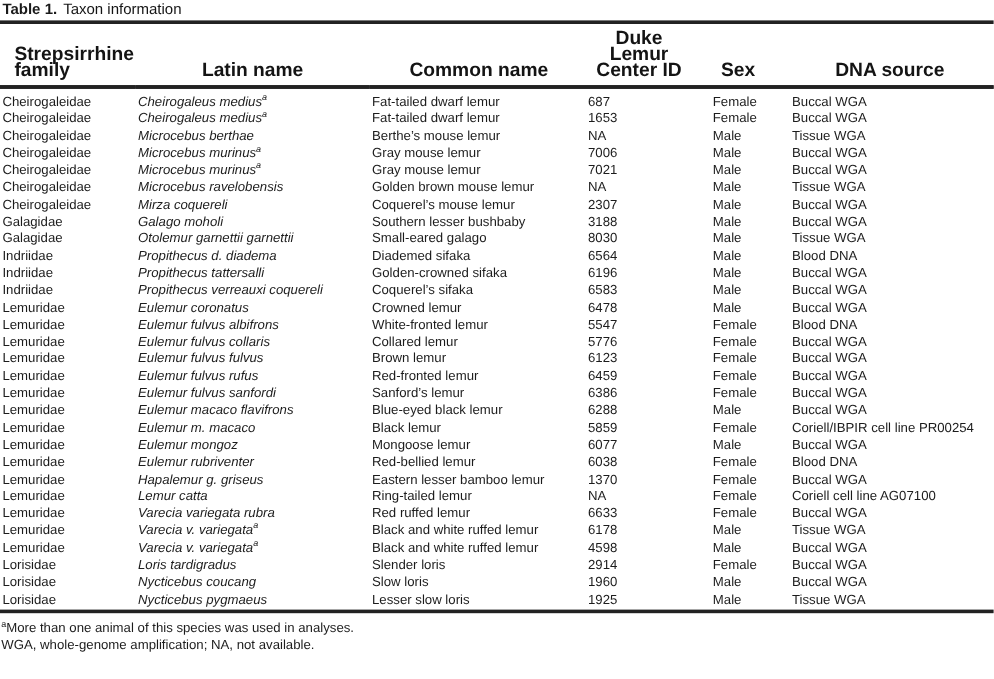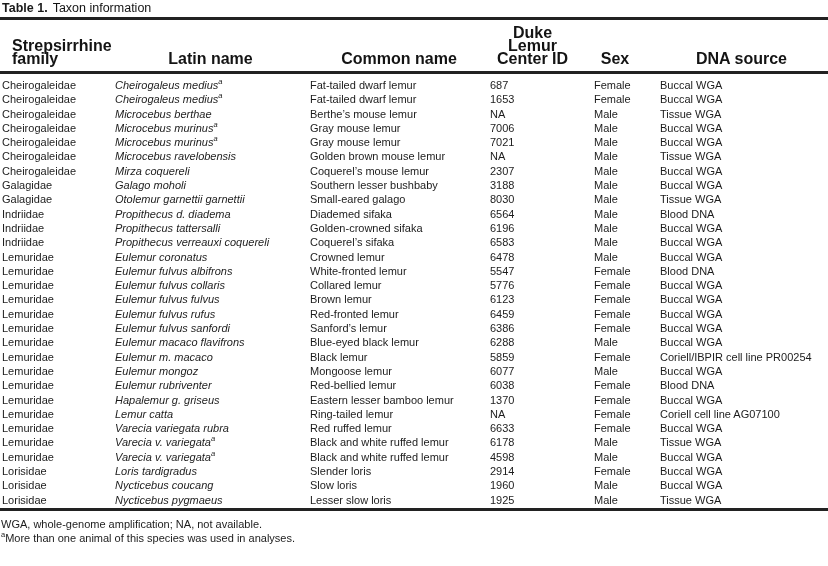--- a/index.html
+++ b/index.html
@@ -342,17 +342,17 @@
           <td class="col-id">1925</td>
           <td class="col-sex">Male</td>
           <td class="col-dna">Tissue WGA</td>
         </tr>
       </tbody>
   </table>
 
   <div class="rule rule-bottom"></div>
 
   <div class="footnotes">
+    <div><sup>a</sup><span>More than one animal of this species was used in analyses.</span></div>
     <div><span>WGA, whole-genome amplification; NA, not available.</span></div>
-    <div><sup>a</sup><span>More than one animal of this species was used in analyses.</span></div>
   </div>
 
 </div>
 
 </body></html>

